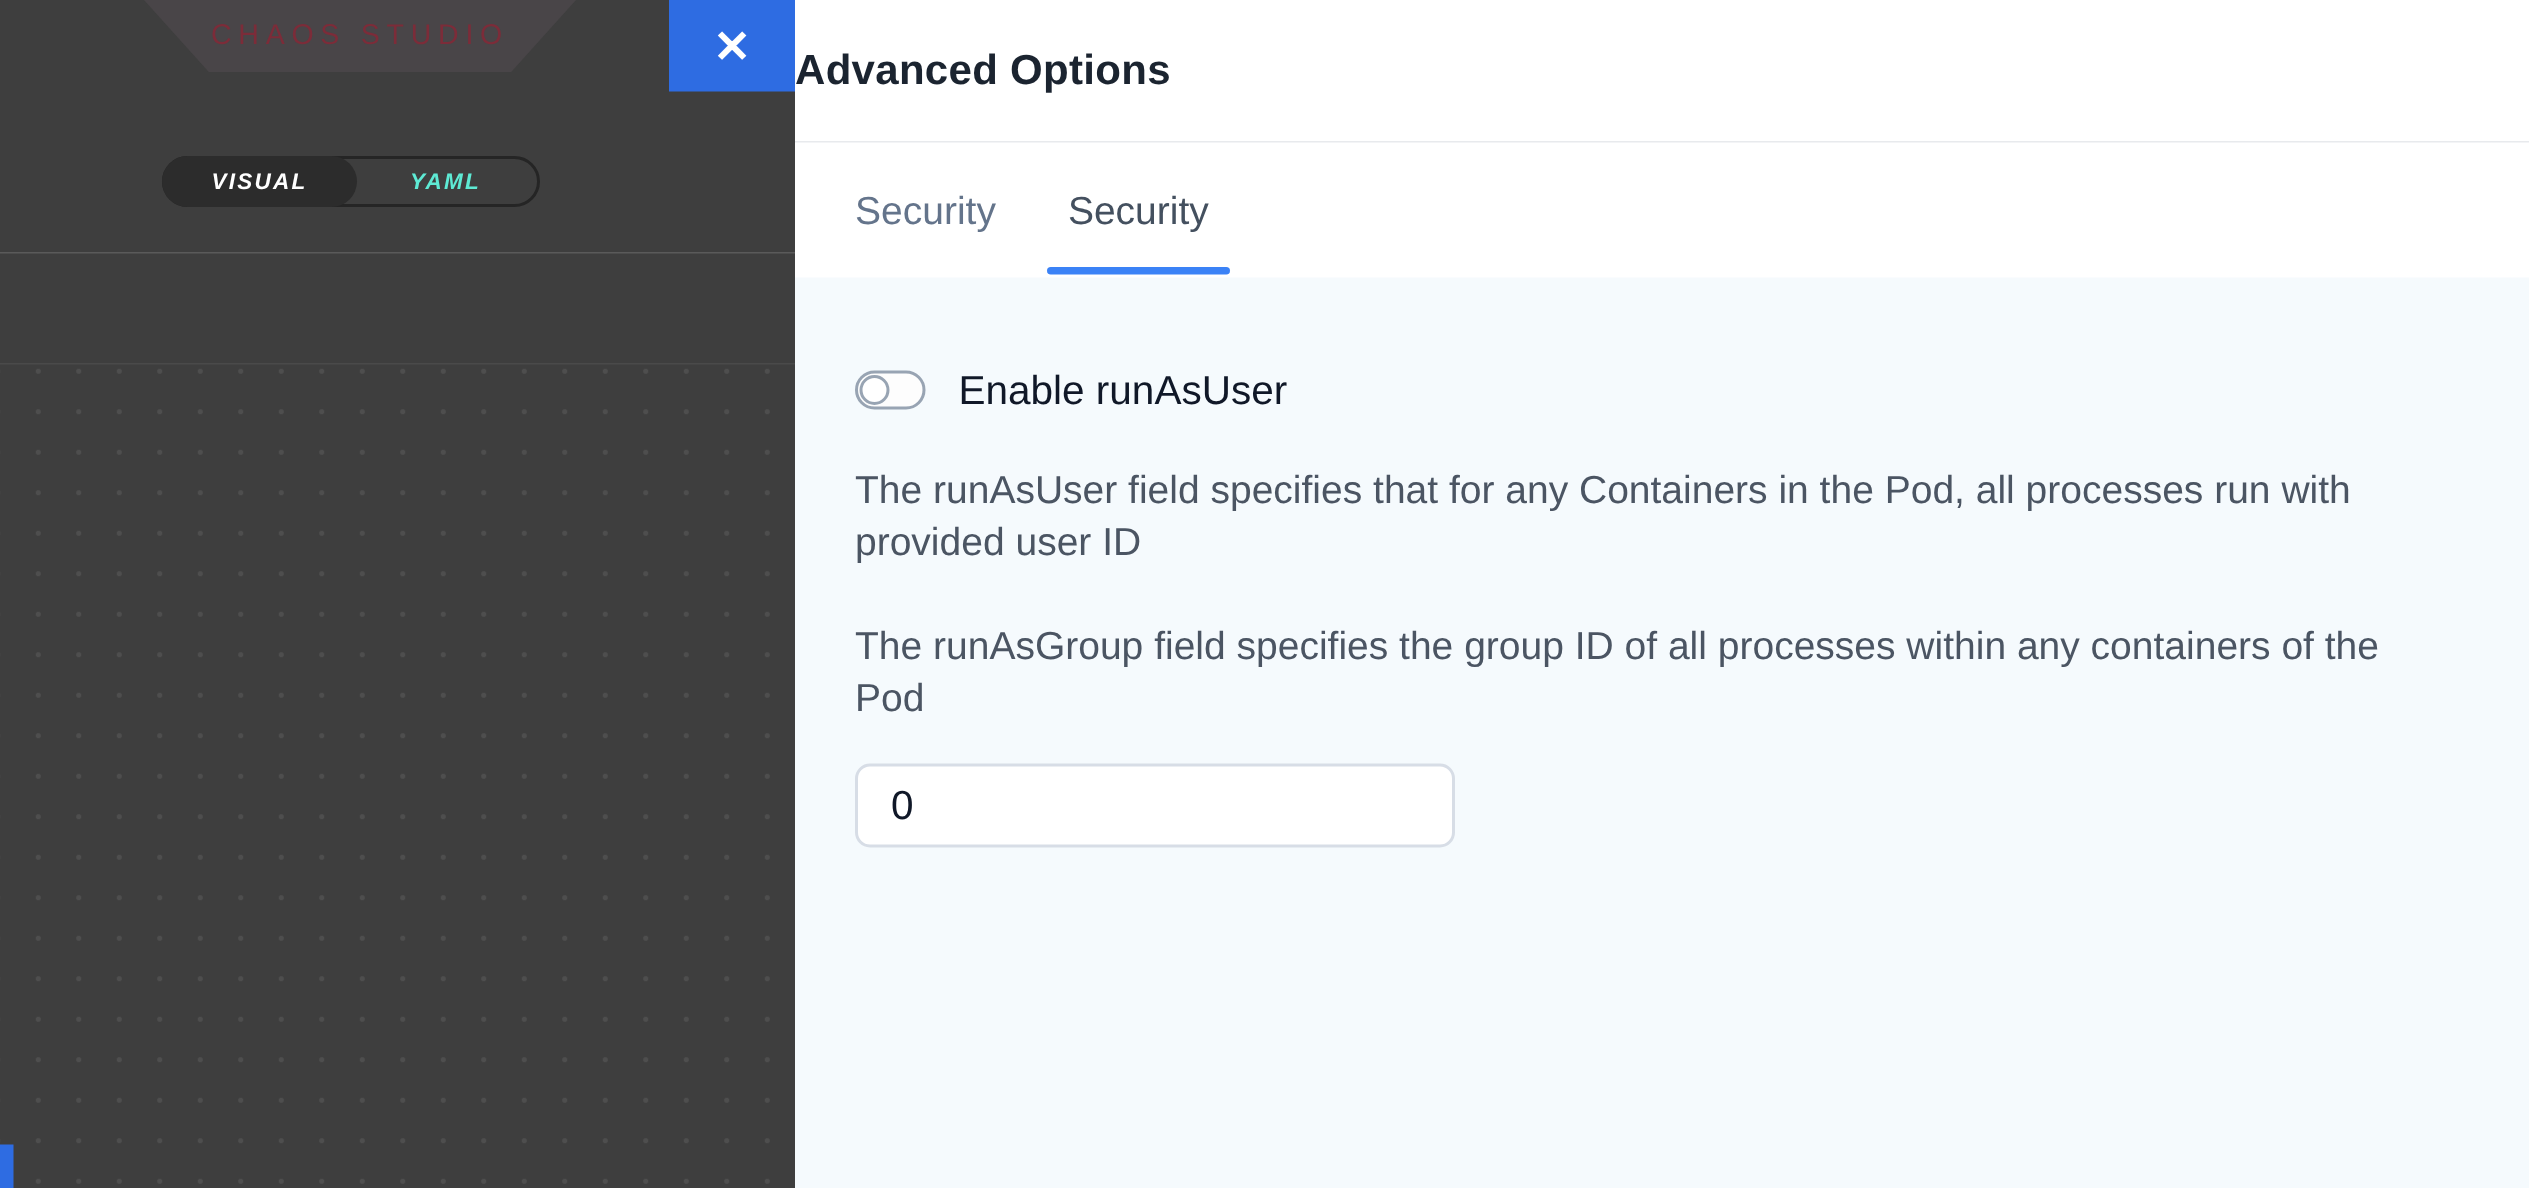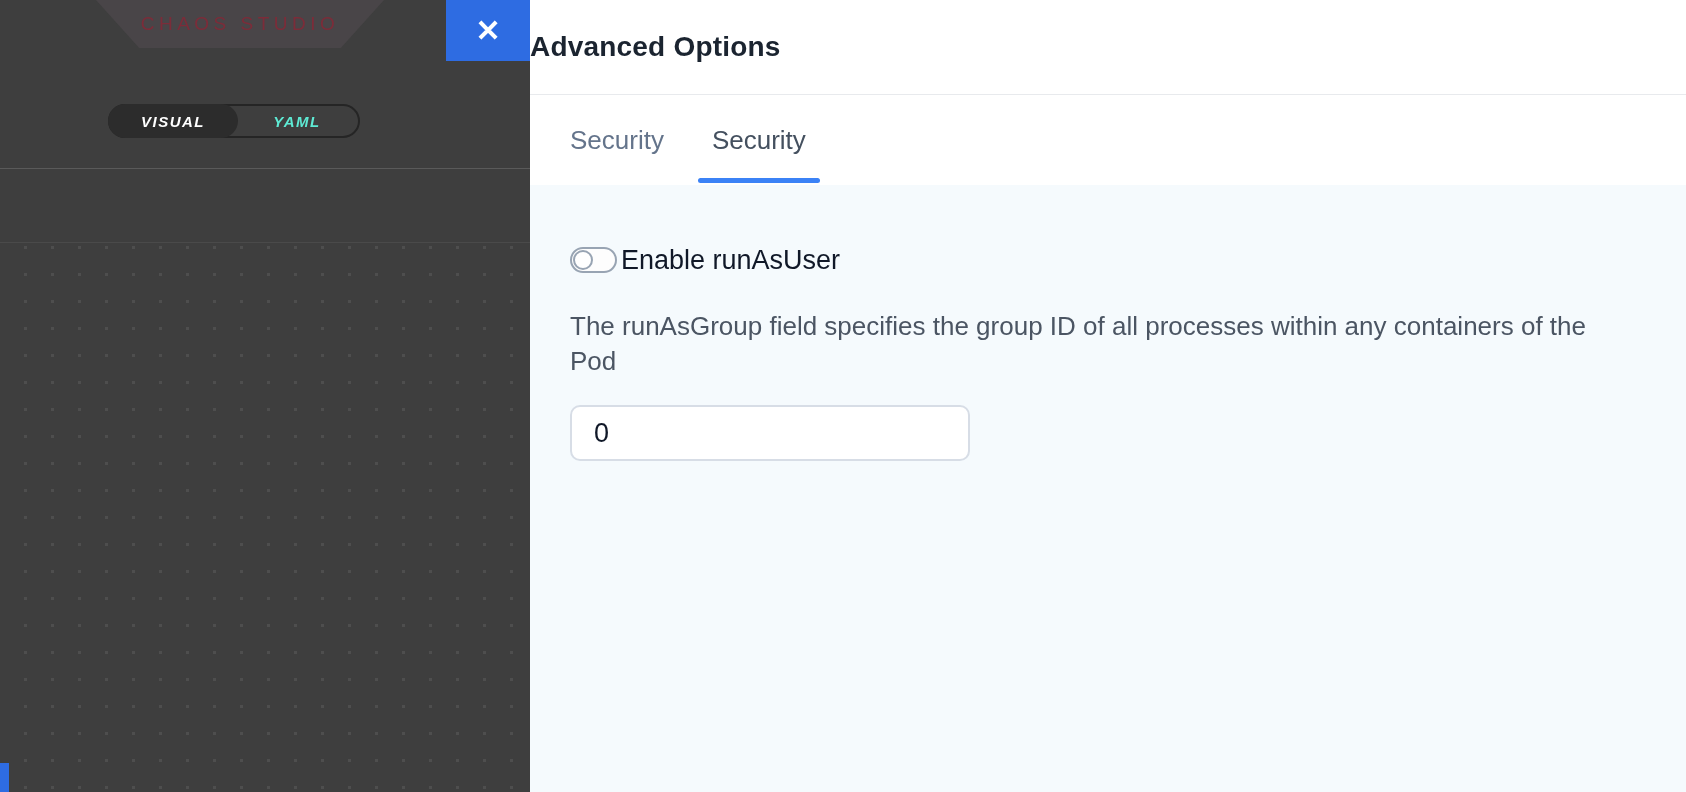--- a/index.html
+++ b/index.html
@@ -46,21 +46,21 @@
   .tabs{position:relative;height:90px;display:flex;align-items:center;padding-left:26px;gap:20px;}
   .tab{position:relative;height:100%;display:flex;align-items:center;padding:0 14px;
        font-size:26px;color:#64748b;cursor:pointer;}
   .tab.active{color:#44505f;}
   .tab.active::after{content:"";position:absolute;left:0;right:0;bottom:2px;height:5px;
                      background:var(--tab_underline,#3b82f6);border-radius:3px;}
 
   .content{position:absolute;top:185px;left:0;right:0;bottom:0;background:var(--content_bg,#f5fafd);
            padding:60px 40px 0 40px;}
 
-  .toggle-row{display:flex;align-items:center;gap:4px;height:30px;}
+  .toggle-row{display:flex;align-items:center;gap:22px;height:30px;}
   .toggle{position:relative;width:47px;height:26px;border-radius:14px;
           border:2px solid #98a4b3;background:#fdfdfd;cursor:pointer;flex:0 0 auto;}
   .toggle .knob{position:absolute;left:1px;top:1px;width:20px;height:20px;border-radius:50%;
                 background:#ffffff;border:2px solid #98a4b3;}
   .toggle.on{background:var(--toggle_on,#2563eb);border-color:var(--toggle_on,#2563eb);}
   .toggle.on .knob{left:auto;right:2px;top:2px;width:18px;height:18px;border:none;}
 
   .toggle-label{font-size:27px;color:#101828;}
   .desc{margin-top:34px;font-size:26px;line-height:35px;color:#4b5563;max-width:1020px;}
   .row-2{margin-top:70px;}
@@ -101,20 +101,21 @@
   </nav>
 
   <div class="content">
 
     <div class="toggle-row">
       <div class="toggle">
         <div class="knob"></div>
       </div>
       <span class="toggle-label">Enable runAsUser</span>
     </div>
+    <p class="desc">The runAsUser field specifies that for any Containers in the Pod, all processes run with provided user ID</p>
 
     <p class="desc">The runAsGroup field specifies the group ID of all processes within any containers of the Pod</p>
 
     <div class="input-wrap">
       <input class="group-id-input" type="text" value="0" style="">
     </div>
 
   </div>
 </aside>
 

